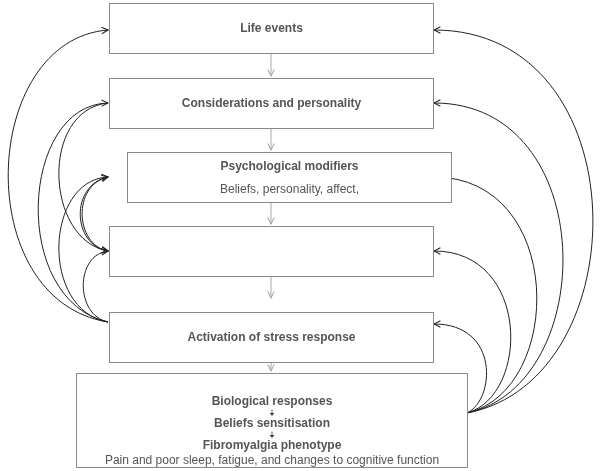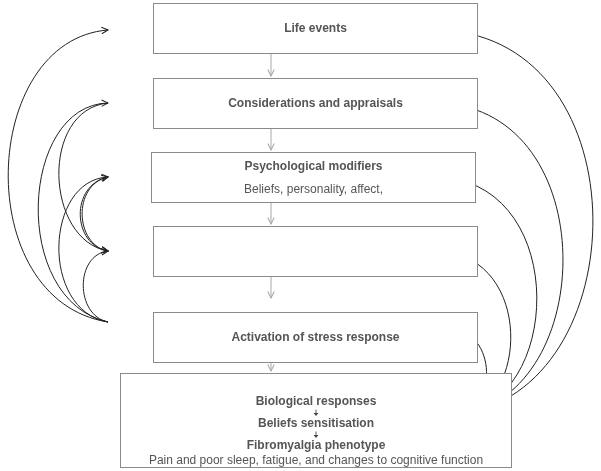--- a/index.html
+++ b/index.html
@@ -1,26 +1,26 @@
 <!DOCTYPE html>
 <html><head>
 <meta charset="utf-8">
 <style>
   html, body { margin: 0; padding: 0; background: #ffffff; }
   body { width: 601px; height: 471px; position: relative; overflow: hidden;
          font-family: "Liberation Sans", "DejaVu Sans", sans-serif; color: #555555; }
   svg.links { position: absolute; left: 0; top: 0; width: 601px; height: 471px; }
   .box { position: absolute; box-sizing: border-box; border: 1.5px solid #8a8a8a; background: #fff;
          display: flex; flex-direction: column; align-items: center; justify-content: center;
-         text-align: center; font-size: 12px; line-height: 14.5px; margin-left: 44px; }
+         text-align: center; font-size: 12px; line-height: 14.5px; }
   .title { font-weight: bold; color: #555; }
   .sub { color: #555; }
   .b1 { left: 109px; top: 3px;   width: 325px; height: 51px; }
   .b2 { left: 109px; top: 78px;  width: 325px; height: 51px; }
-  .b3 { left: 107px; top: 152px; width: 325px; height: 51px; gap: 8px; }
+  .b3 { left: 127px; top: 152px; width: 325px; height: 51px; gap: 8px; }
   .b4 { left: 109px; top: 226px; width: 325px; height: 51px; }
   .b5 { left: 109px; top: 312px; width: 325px; height: 51px; }
   .b6 { left: 76px;  top: 373px; width: 392px; height: 95px; justify-content: flex-start; padding-top: 20px; }
   .darrow { display: block; width: 12px; height: 14px; }
 </style>
 </head>
 <body>
 
 <svg class="links" xmlns="http://www.w3.org/2000/svg">
   <defs>
@@ -55,21 +55,21 @@
     <path d="M467,413 C530,395 530,251 434,251" marker-end="url(#openArrow)"></path>
     <path d="M467,413 C495,400 500,324 434,324" marker-end="url(#openArrow)"></path>
   </g>
 </svg>
 
 <div class="box b1">
   <span class="title">Life events</span>
 </div>
 
 <div class="box b2">
-  <span class="title">Considerations and appraisals</span>
+  <span class="title">Considerations and personality</span>
 </div>
 
 <div class="box b3">
   <span class="title">Psychological modifiers</span>
   <span class="sub">Beliefs, personality, affect,</span>
 </div>
 
 <div class="box b4">
 </div>
 

